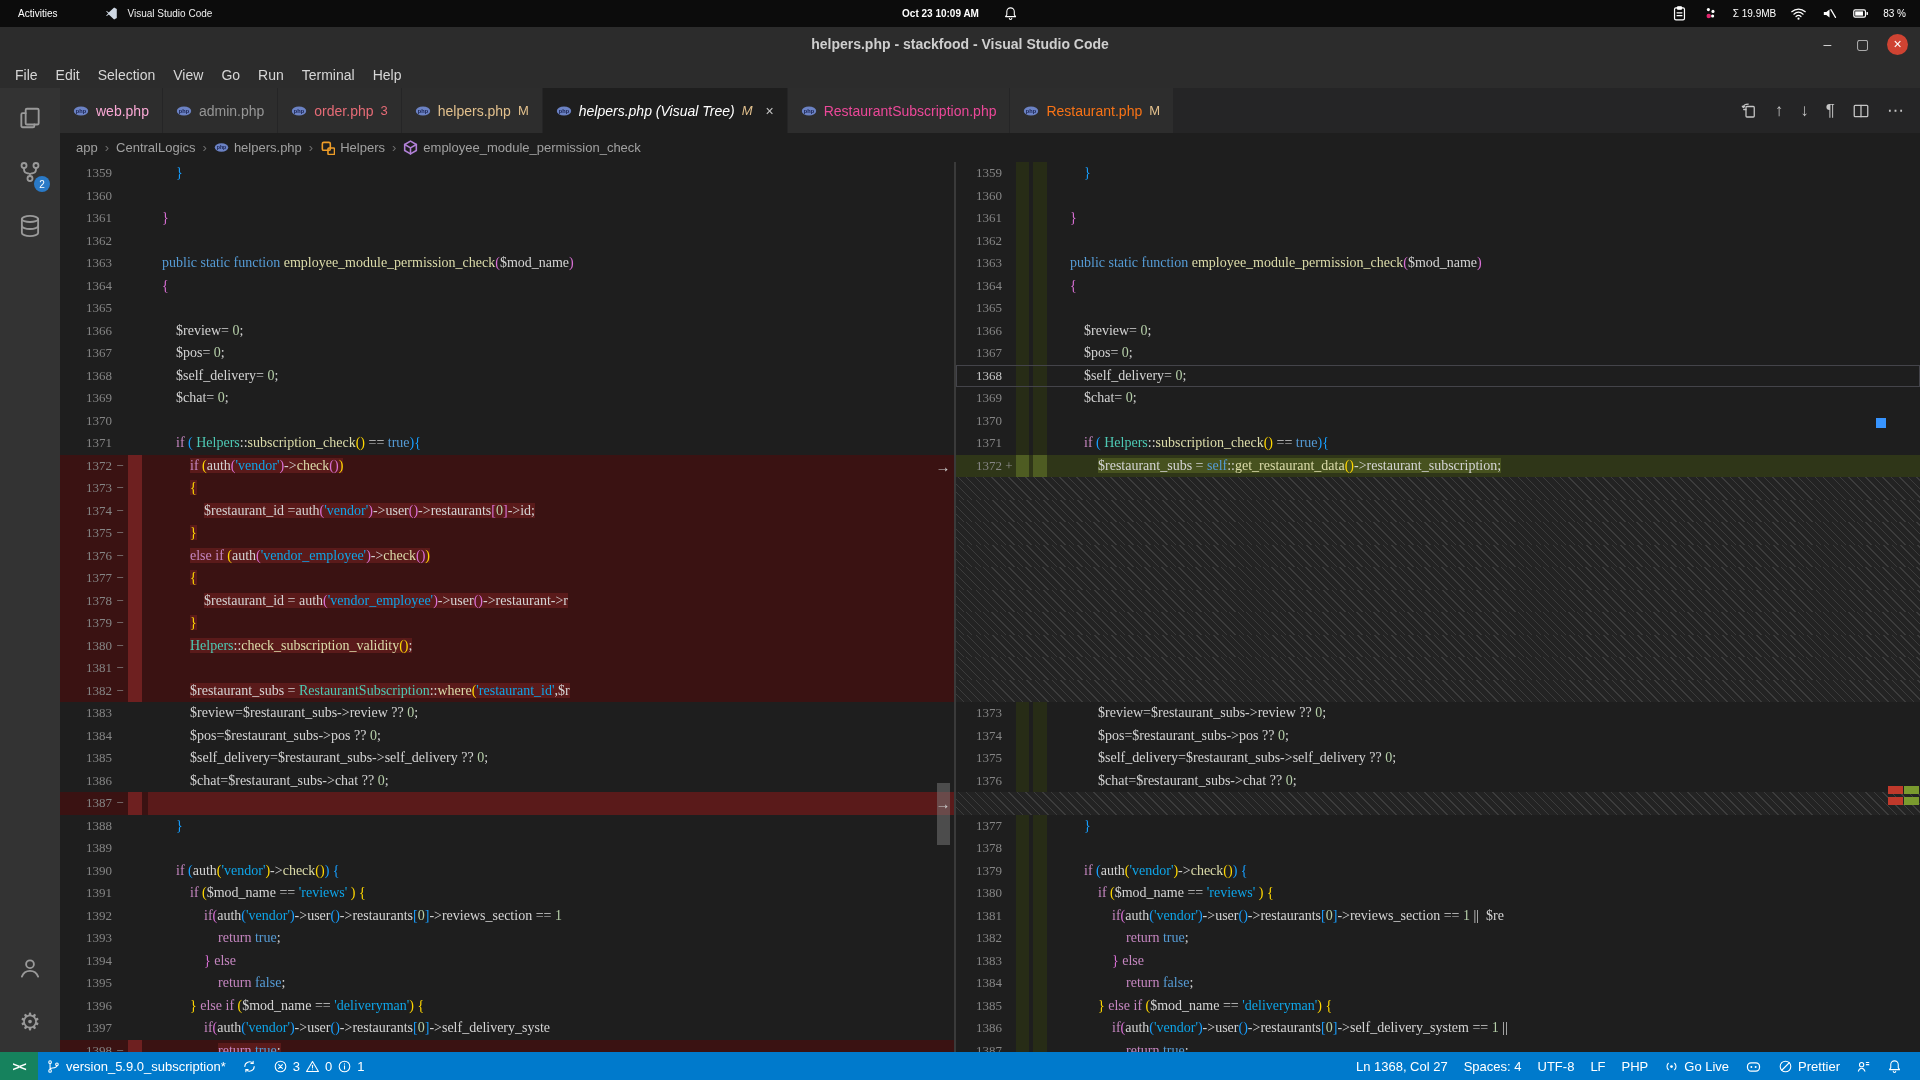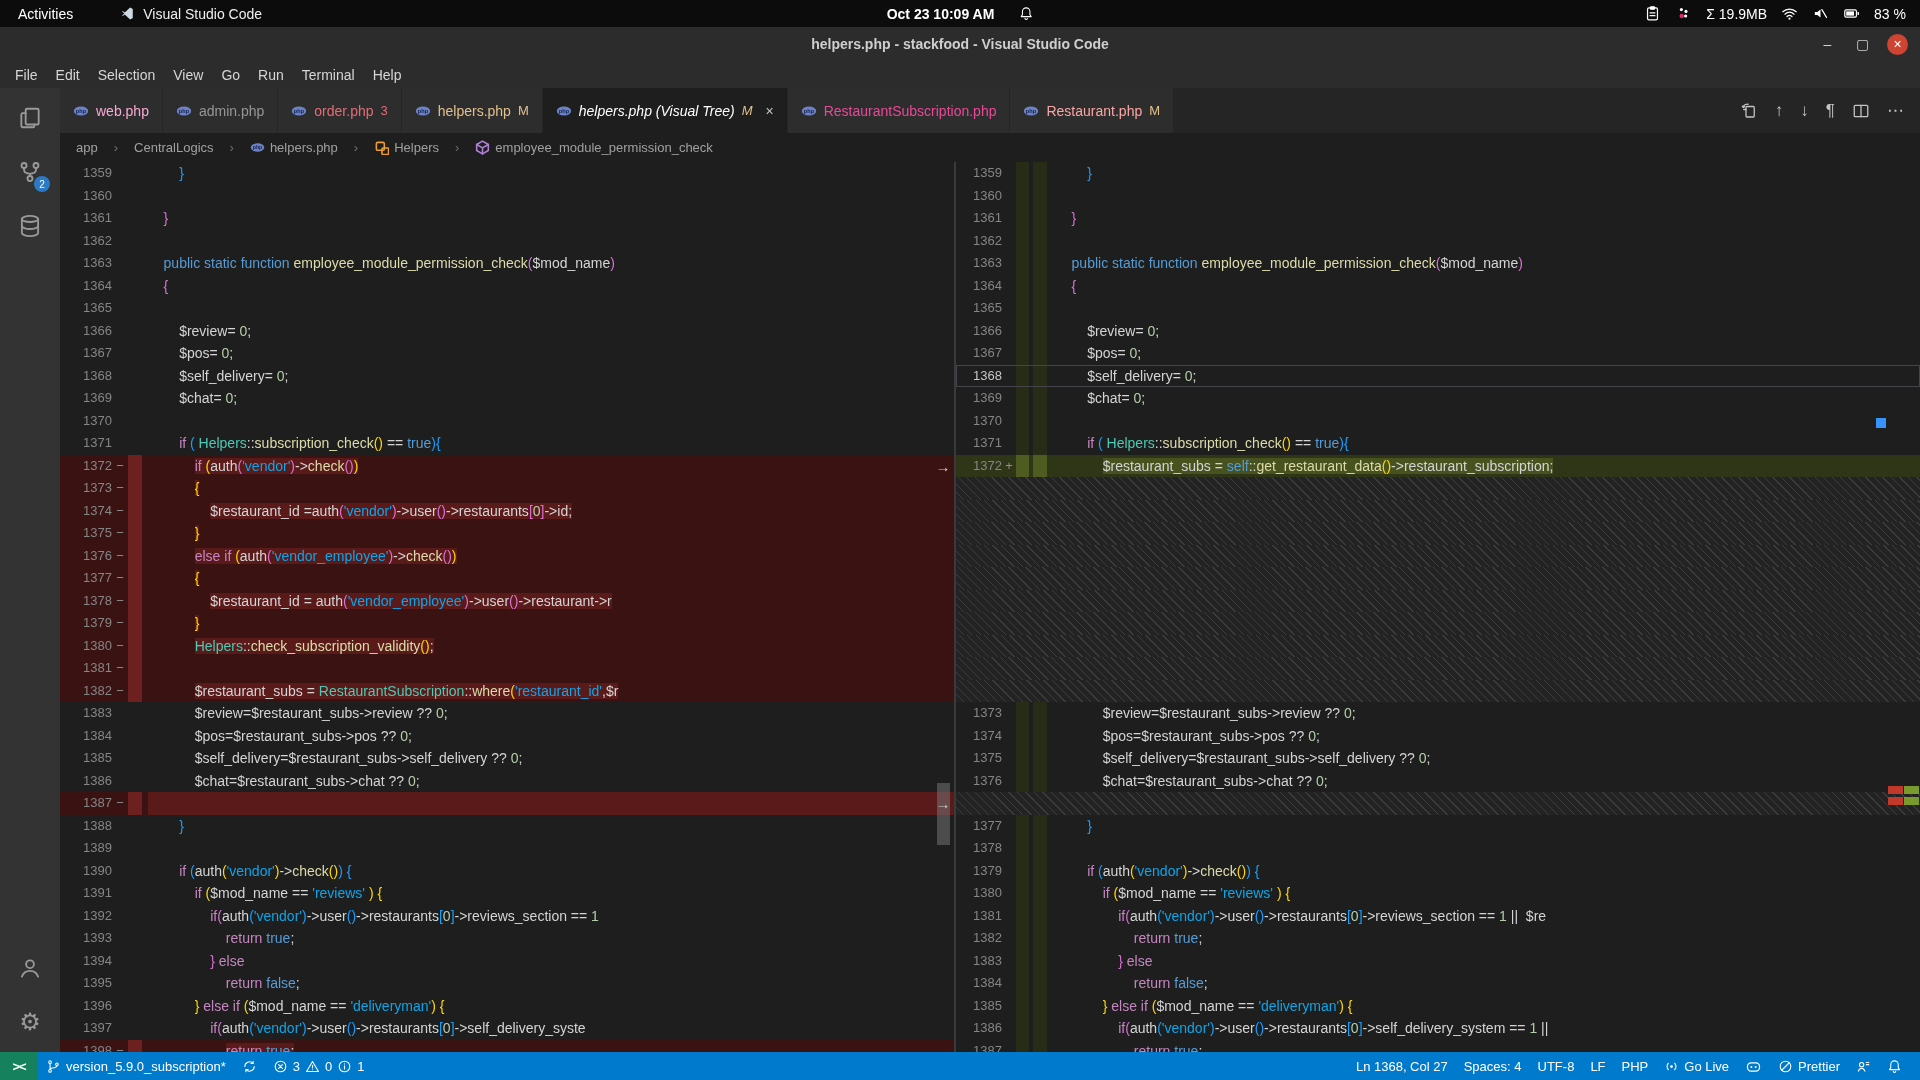--- a/index.html
+++ b/index.html
@@ -1,21 +1,21 @@
 <!DOCTYPE html>
 <html style="--statusbar: #007acc; --remote_green: #16825d; --del_line: #3a1212; --del_inline: #5a1a1a; --add_line: #2f3618; --add_inline: #47521f; --modified_tab: #e2c08d; --error_tab: #e56b76; --accent_blue: #2a7ac7;"><head>
 <meta charset="utf-8">
 <style>
   *{margin:0;padding:0;box-sizing:border-box}
   html,body{width:1920px;height:1080px;overflow:hidden;background:#1e1e1e;
     font-family:"Liberation Sans",sans-serif;-webkit-user-select:none;user-select:none}
   .icon{display:inline-flex;align-items:center;justify-content:center}
   .icon svg{width:100%;height:100%}
   
-  #topbar{height:27px;background:#0c0c0c;color:#fff;display:flex;align-items:center;font-size:14px;position:relative}
+  #topbar{height:27px;background:#0c0c0c;color:#fff;display:flex;align-items:center;font-size:10px;position:relative}
   #activities{padding:0 18px;height:100%;display:flex;align-items:center}
   #tb-app{display:flex;align-items:center;gap:7px;margin-left:30px;color:#eee}
   #tb-clock{position:absolute;left:50%;transform:translateX(-50%);display:flex;align-items:center;gap:24px;font-weight:bold}
   #tb-right{margin-left:auto;display:flex;align-items:center;gap:14px;padding-right:14px}
   #tb-right .icon{width:17px;height:17px;color:#fff}
   
   #titlebar{height:34px;background:#2c2c2c;color:#c8c8c8;display:flex;align-items:center;font-size:14px;position:relative}
   #win-title{position:absolute;left:50%;transform:translateX(-50%);font-weight:bold;color:#cfcfcf}
   #win-controls{margin-left:auto;display:flex;align-items:center;gap:14px;padding-right:12px}
   .winbtn{width:21px;height:21px;border-radius:50%;display:flex;align-items:center;justify-content:center;color:#cfcfcf;font-size:14px}
@@ -34,27 +34,27 @@
   #tabbar{height:45px;background:#252526;display:flex;align-items:stretch}
   .tab{display:flex;align-items:center;gap:7px;padding:0 13px;background:#2d2d2d;margin-right:1px;font-size:14px;color:#969696;white-space:nowrap}
   .tab .icon{width:16px;height:16px}
   .tab.active{background:#1e1e1e;color:#fff}
   .tab .mod-badge{font-size:13px}
   .tab .tab-close{margin-left:6px;color:#c5c5c5;font-size:14px}
   #editor-actions{margin-left:auto;display:flex;align-items:center;gap:17px;padding-right:16px;color:#c5c5c5}
   #editor-actions .icon{width:18px;height:18px}
   #editor-actions .glyph{font-size:17px;color:#c5c5c5}
   
-  #breadcrumb{height:29px;background:#1e1e1e;display:flex;align-items:center;font-size:13px;color:#a0a0a0;padding-left:16px;gap:14px}
+  #breadcrumb{height:29px;background:#1e1e1e;display:flex;align-items:center;font-size:13px;color:#a0a0a0;padding-left:16px;gap:5px}
   #breadcrumb .sep{color:#6e6e6e;margin:0 2px}
   #breadcrumb .bc-item{display:flex;align-items:center;gap:5px}
   #breadcrumb .icon{width:15px;height:15px}
   
   #diff{flex:1;position:relative;display:flex;background:#1e1e1e;overflow:hidden;
-    font-family:Liberation Sans, sans-serif;font-size:14px;line-height:22.5px}
+    font-family:Liberation Serif, serif;font-size:14px;line-height:22.5px}
   .pane{overflow:hidden;height:100%}
   .pane.left{width:894px}
   .pane.right{flex:1;border-left:2px solid #3a3a3a}
   .row{display:flex;height:22.5px;align-items:stretch;white-space:pre}
   .ln{color:#858585;font-size:13px;text-align:right;flex:none}
   .pane.left .ln{width:52px}
   .pane.right .ln{width:46px}
   .mk{color:#8f8f8f;font-size:13px;flex:none;text-align:center}
   .pane.left .mk{width:16px}
   .pane.right .mk{width:14px}
@@ -282,21 +282,21 @@
             </span>
             <span style="color:#ec4899">RestaurantSubscription.php</span>
           </div>
           <div class="tab">
             <span class="icon">
               <svg viewBox="0 0 20 20">
                 <ellipse cx="10" cy="10" rx="9" ry="5.6" fill="#6b82c4"></ellipse>
                 <text x="10" y="12.4" font-size="7" text-anchor="middle" fill="#17204d" font-family="sans-serif" font-weight="bold">php</text>
               </svg>
             </span>
-            <span style="color:#fca5a5">Restaurant.php</span>
+            <span style="color:#f97316">Restaurant.php</span>
             <span class="mod-badge" style="color:#e2c08d">M</span>
           </div>
         </div>
       <div id="editor-actions">
           <span style="display:inline-flex">
             <span class="icon">
               <svg viewBox="0 0 24 24" fill="none" stroke="currentColor" stroke-width="1.7" stroke-linecap="round" stroke-linejoin="round">
                 <rect x="8" y="6" width="11" height="14" rx="1.2"></rect>
                 <path d="M8 10H5"></path>
                 <path d="M11 2.8C7 2.8 4.8 4 4.5 6.8"></path>

